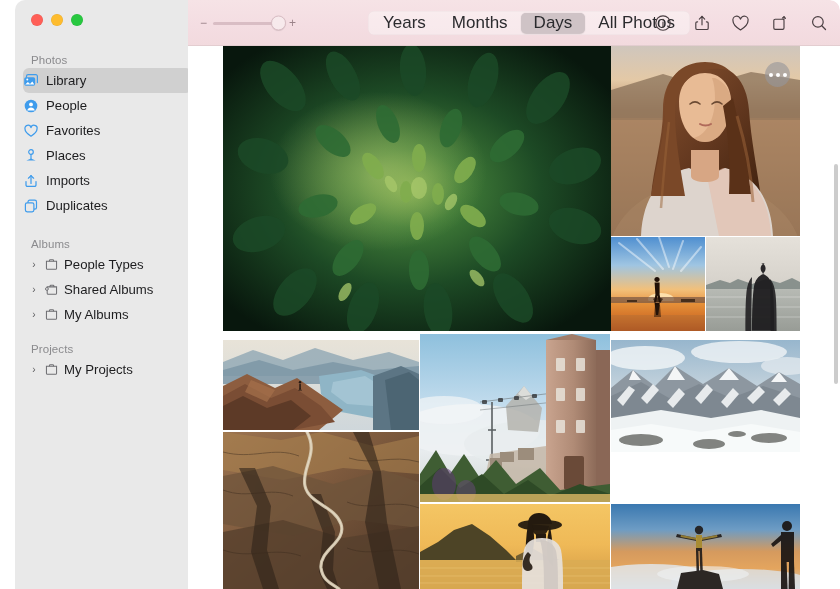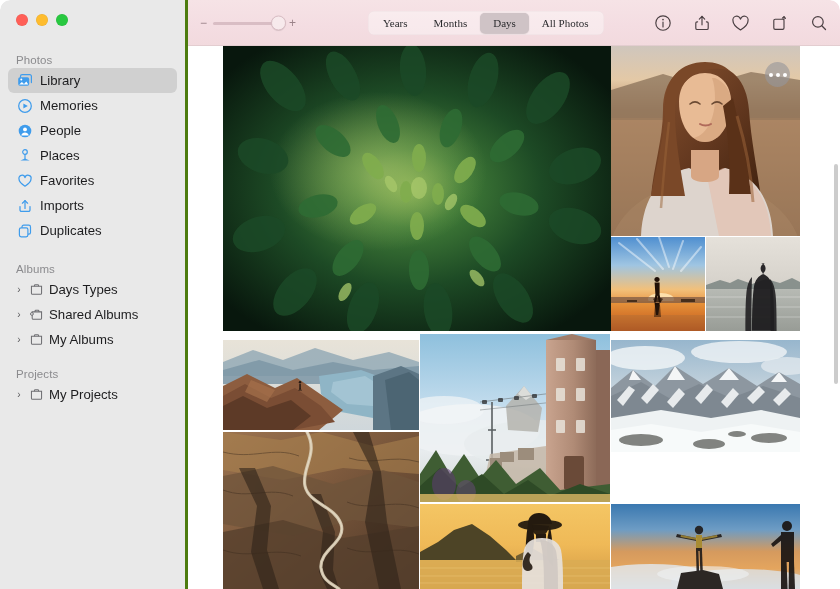--- a/index.html
+++ b/index.html
@@ -18,21 +18,21 @@
     left: 0; top: 0;
     width: 840px; height: 589px;
     background: #ffffff;
     border-radius: 10px 10px 0 0;
     overflow: hidden;
   }
 
   
   #sidebar {
     position: absolute;
-    left: 0; top: 0;
+    left: 15px; top: 0;
     width: 188px; height: 589px;
     background: #e9e9e9;
     border-right: 3px solid #4d7c0f;
     border-radius: 10px 0 0 0;
     box-sizing: border-box;
   }
   .traffic-lights {
     position: absolute;
     left: 16px; top: 14px;
     display: flex;
@@ -55,21 +55,20 @@
   }
   .sec-photos { margin-top: 6px; }
   .sec-albums { margin-top: 20px; }
   .sec-projects { margin-top: 16px; }
 
   .nav-item {
     display: flex;
     align-items: center;
     height: 25px;
     margin: 0 8px;
-    padding-left: 9px;
     border-radius: 6px;
     font-size: 13.2px;
     color: #1d1d1f;
     gap: 7px;
     box-sizing: border-box;
   }
   .nav-item.selected { background: #d0d0d0; }
 
   .nav-icon {
     width: 16px; height: 16px;
@@ -137,28 +136,27 @@
     height: 24px;
     display: flex;
     align-items: center;
     background: rgba(255,255,255,.38);
     border-radius: 6px;
     padding: 2px;
     box-sizing: border-box;
     box-shadow: inset 0 0 0 0.5px rgba(0,0,0,.04);
   }
   .seg {
-    font-size: 11px;
+    font-size: 17px;
     color: #2b2b2e;
     padding: 0 13px;
     height: 20px;
     line-height: 20px;
     border-radius: 5px;
     white-space: nowrap;
-    font-family: Liberation Serif, serif;
   }
   .seg.active {
     background: #cfc3c6;
     box-shadow: 0 0.5px 1.2px rgba(0,0,0,.18);
   }
 
   .tb-icons {
     position: absolute;
     right: 12px; top: 0;
     height: 46px;
@@ -229,59 +227,50 @@
             <svg width="16" height="16" viewBox="0 0 16 16" fill="none">
               <rect x="1.2" y="4.2" width="11" height="8.6" rx="1.8" fill="#3f9cec"></rect>
               <path d="M3.5 4.2V3.2a1.6 1.6 0 0 1 1.6-1.6h7.7A1.6 1.6 0 0 1 14.4 3.2v6.4" stroke="#3f9cec" stroke-width="1.2" fill="none" stroke-linecap="round"></path>
               <circle cx="4.3" cy="6.6" r="1" fill="#fff"></circle>
               <path d="M2.2 11.6l2.7-2.6 2.1 2 2.3-2.4 2 3z" fill="#fff"></path>
             </svg>
           </span>
           <span>Library</span>
         </div>
 
-        <div class="nav-item">
-          <span class="nav-icon">
-            <svg width="16" height="16" viewBox="0 0 16 16" fill="none">
-              <circle cx="8" cy="8" r="6.3" stroke="#3f9cec" stroke-width="1.25"></circle>
-              <path d="M6.4 5.4l4.4 2.6-4.4 2.6z" fill="#3f9cec"></path>
-            </svg>
-          </span>
-          <span>Memories</span>
-        </div>
 
         <div class="nav-item">
           <span class="nav-icon">
             <svg width="16" height="16" viewBox="0 0 16 16" fill="none">
               <circle cx="8" cy="8" r="6.3" fill="#3f9cec"></circle>
               <circle cx="8" cy="6.4" r="1.9" fill="#fff"></circle>
               <path d="M4.2 12.4c.5-2 2-3 3.8-3s3.3 1 3.8 3z" fill="#fff"></path>
             </svg>
           </span>
           <span>People</span>
         </div>
 
         <div class="nav-item">
           <span class="nav-icon">
             <svg width="16" height="16" viewBox="0 0 16 16" fill="none">
+              <path d="M8 13.2S2 9.6 2 6.1A3 3 0 0 1 8 4.6a3 3 0 0 1 6 1.5c0 3.5-6 7.1-6 7.1z" stroke="#3f9cec" stroke-width="1.25" fill="none" stroke-linejoin="round"></path>
+            </svg>
+          </span>
+          <span>Favorites</span>
+        </div>
+
+        <div class="nav-item">
+          <span class="nav-icon">
+            <svg width="16" height="16" viewBox="0 0 16 16" fill="none">
               <circle cx="8" cy="4" r="2.3" stroke="#3f9cec" stroke-width="1.2"></circle>
               <path d="M8 6.4v4.2" stroke="#3f9cec" stroke-width="1.2" stroke-linecap="round"></path>
               <path d="M8 10.4l4.6 2.2H3.4z" fill="#3f9cec"></path>
             </svg>
           </span>
           <span>Places</span>
-        </div>
-
-        <div class="nav-item">
-          <span class="nav-icon">
-            <svg width="16" height="16" viewBox="0 0 16 16" fill="none">
-              <path d="M8 13.2S2 9.6 2 6.1A3 3 0 0 1 8 4.6a3 3 0 0 1 6 1.5c0 3.5-6 7.1-6 7.1z" stroke="#3f9cec" stroke-width="1.25" fill="none" stroke-linejoin="round"></path>
-            </svg>
-          </span>
-          <span>Favorites</span>
         </div>
 
 
         <div class="nav-item">
           <span class="nav-icon">
             <svg width="16" height="16" viewBox="0 0 16 16" fill="none">
               <path d="M3 8.6v3.4a1.4 1.4 0 0 0 1.4 1.4h7.2A1.4 1.4 0 0 0 13 12V8.6" stroke="#3f9cec" stroke-width="1.25" fill="none" stroke-linecap="round"></path>
               <path d="M8 10.4V2.6" stroke="#3f9cec" stroke-width="1.25" stroke-linecap="round"></path>
               <path d="M5.4 5.2L8 2.6l2.6 2.6" stroke="#3f9cec" stroke-width="1.25" fill="none" stroke-linecap="round" stroke-linejoin="round"></path>
             </svg>
@@ -304,21 +293,21 @@
         <div class="sec-title">Albums</div>
 
         <div class="nav-item withdisc">
           <span class="disc">›</span>
           <span class="nav-icon folder-icon">
             <svg width="15" height="15" viewBox="0 0 16 16" fill="none">
               <path d="M2.6 4.6h10.8v7.4a1.1 1.1 0 0 1-1.1 1.1H3.7a1.1 1.1 0 0 1-1.1-1.1z" stroke="#6e6e72" stroke-width="1.1" fill="none"></path>
               <path d="M5.8 4.6V3.8a.9.9 0 0 1 .9-.9h2.6a.9.9 0 0 1 .9.9v.8" stroke="#6e6e72" stroke-width="1.1" fill="none"></path>
             </svg>
           </span>
-          <span>Days Types</span>
+          <span>People Types</span>
         </div>
 
         <div class="nav-item withdisc">
           <span class="disc">›</span>
           <span class="nav-icon folder-icon">
             <svg width="15" height="15" viewBox="0 0 16 16" fill="none">
               <path d="M3.4 5.2h10v6.8a1.1 1.1 0 0 1-1.1 1.1H4.5a1.1 1.1 0 0 1-1.1-1.1z" stroke="#6e6e72" stroke-width="1.1" fill="none"></path>
               <path d="M6.4 5.2v-.8a.9.9 0 0 1 .9-.9h2.4a.9.9 0 0 1 .9.9v.8" stroke="#6e6e72" stroke-width="1.1" fill="none"></path>
               <circle cx="3.1" cy="7.4" r="1.5" stroke="#6e6e72" stroke-width="1.05" fill="#e9e9e9"></circle>
             </svg>

